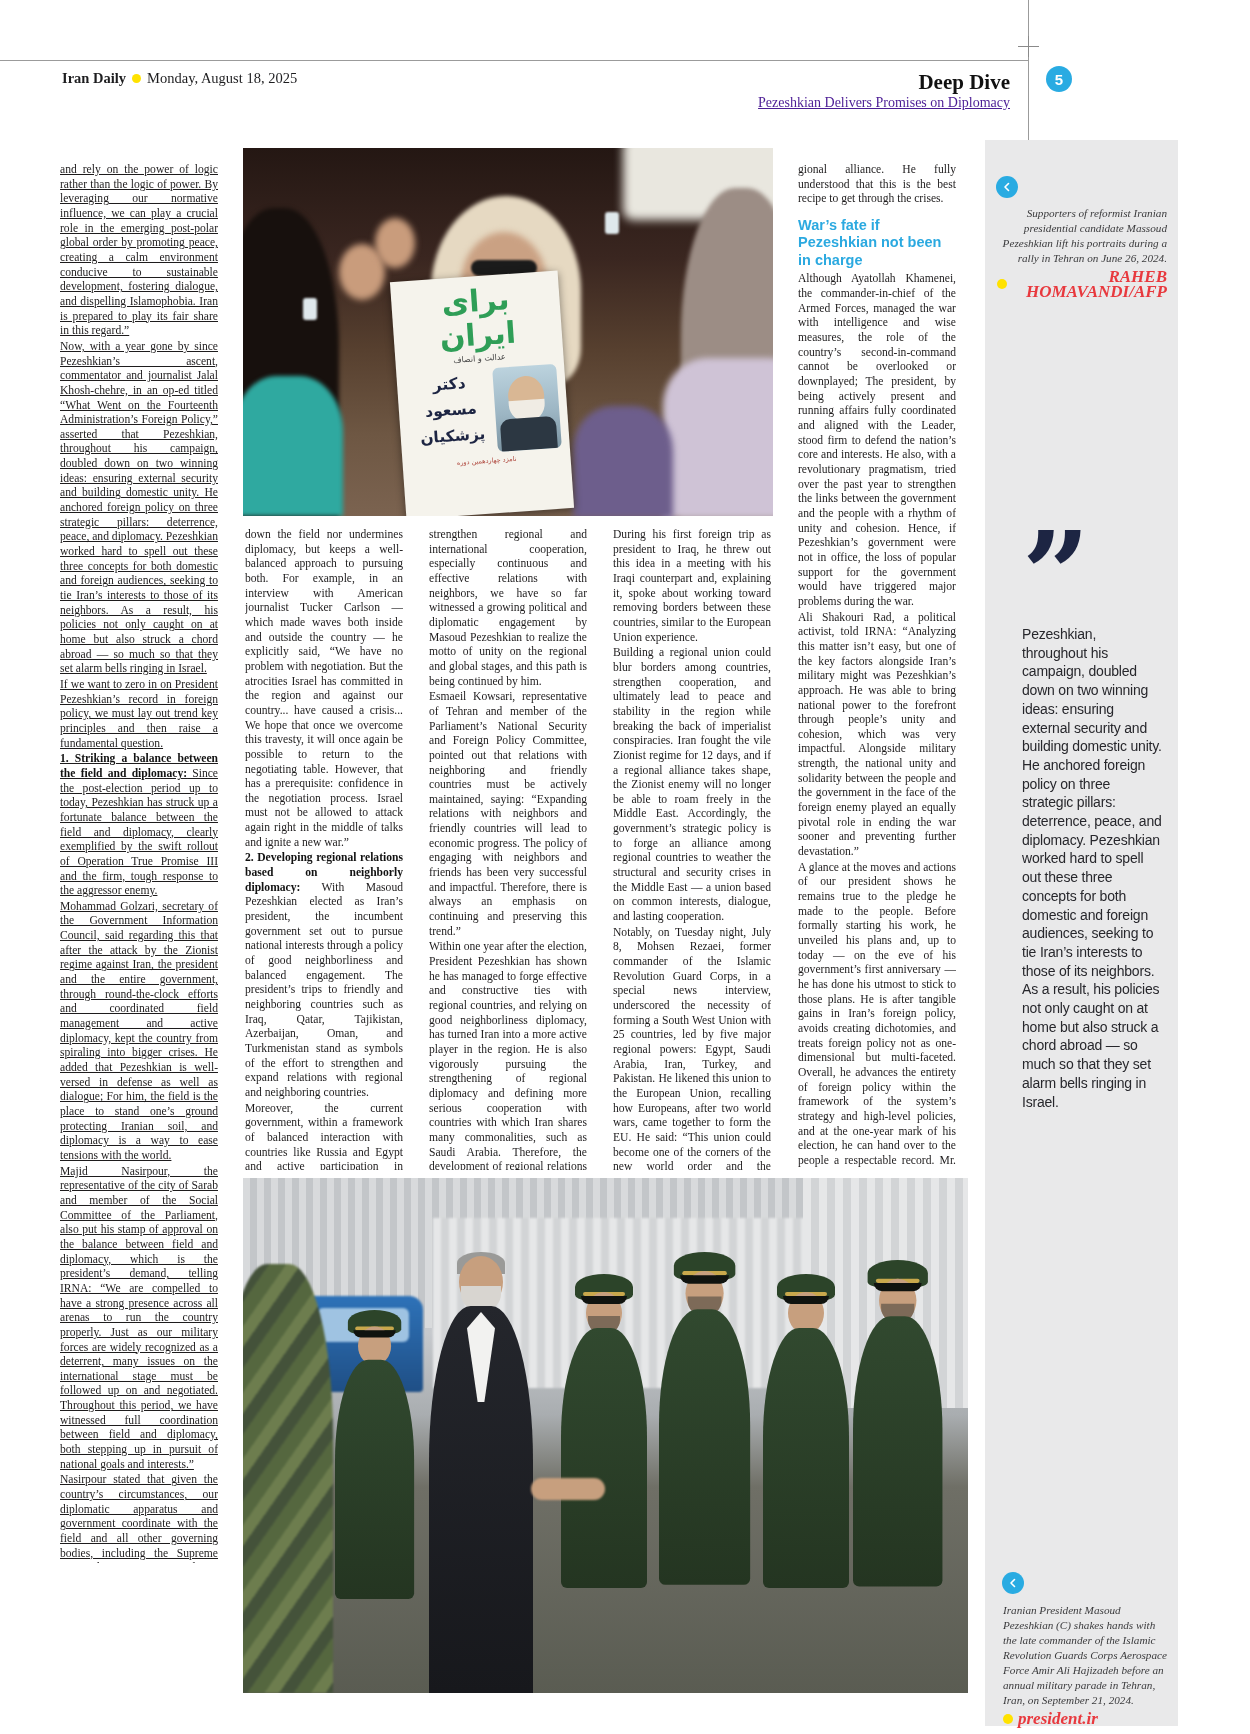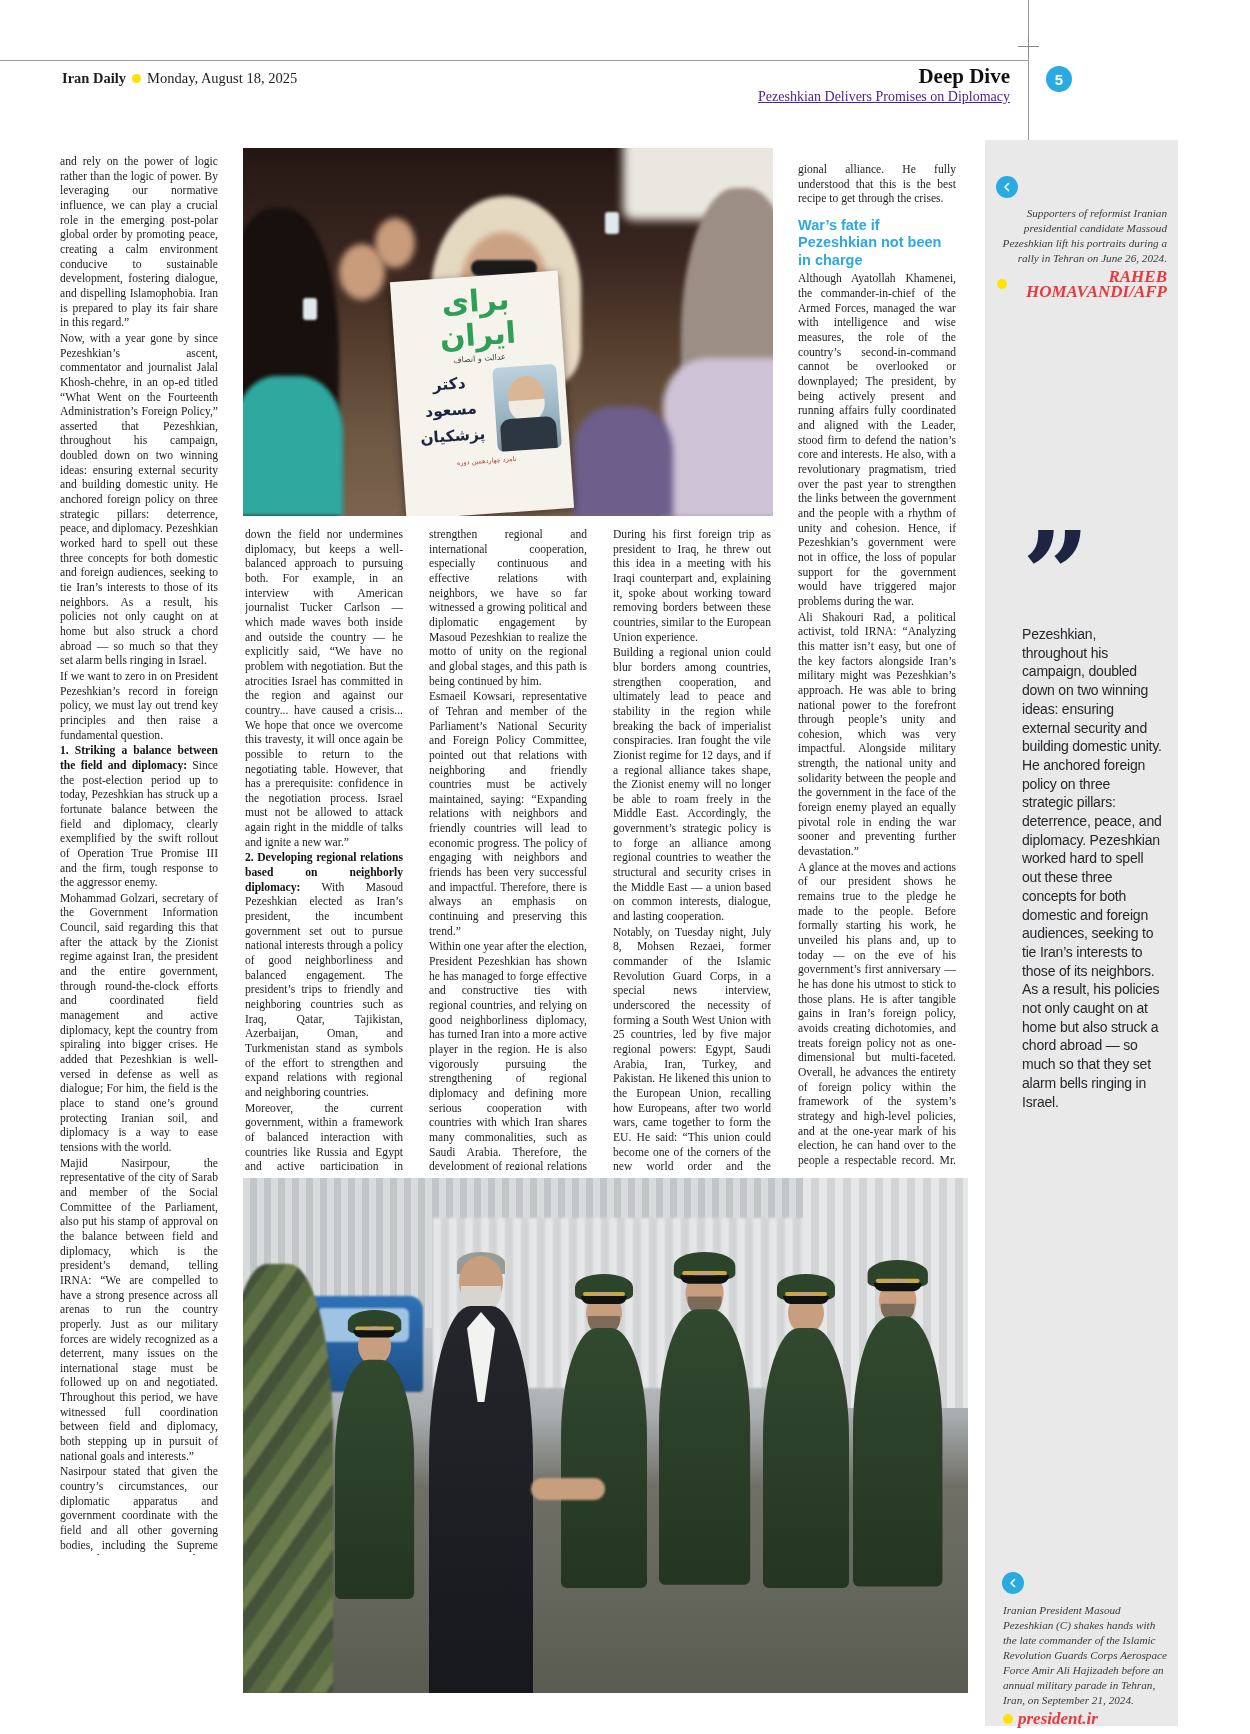--- a/index.html
+++ b/index.html
@@ -6,34 +6,34 @@
   .page{position:relative;width:1250px;height:1734px;background:#fff;overflow:hidden;
         font-family:"Liberation Serif","DejaVu Serif",serif;color:#1d1d1f;}
   
   .head-rule{position:absolute;left:0;top:60px;width:1028px;height:1px;background:#9b9b9b;}
   .crop-vline{position:absolute;left:1028px;top:0;width:1px;height:186px;background:#9b9b9b;}
   .crop-plus-h{position:absolute;left:1018px;top:46px;width:21px;height:1px;background:#8a8a8a;}
   .crop-plus-v{position:absolute;left:1028px;top:36px;width:1px;height:21px;background:#8a8a8a;}
   .masthead{position:absolute;left:62px;top:70px;font-size:14.5px;display:flex;align-items:center;gap:6px;white-space:nowrap;}
   .masthead .brand{font-weight:bold;text-align:right;}
   .dot{display:inline-block;width:9px;height:9px;border-radius:50%;background:#ffe200;flex:0 0 auto;}
-  .section-head{position:absolute;right:240px;top:64px;width:400px;text-align:right;}
+  .section-head{position:absolute;right:240px;top:70px;width:400px;text-align:right;}
   .section-title{font-size:21px;font-weight:bold;color:#111;line-height:24px;}
   .section-sub{font-size:14px;color:#4c1d95;line-height:17px;text-decoration:underline;}
   .page-badge{position:absolute;left:1046px;top:66px;width:26px;height:26px;border-radius:50%;
               background:#29abe2;color:#fff;font-family:"Liberation Sans",sans-serif;font-weight:bold;
               font-size:15px;display:flex;align-items:center;justify-content:center;}
   
   .col{position:absolute;width:158px;font-size:11.6px;line-height:14.65px;text-align:justify;
        overflow:hidden;color:#1e1c1d;}
   .col p{margin:0 0 1px 0;}
   .col p b{color:#121212;}
   .col .col-heading{font-family:"Liberation Sans",sans-serif;font-weight:bold;color:#2ba9e0;
        font-size:14.5px;line-height:17.5px;margin:10px 0 3px 0;text-align:left;}
-  #col-0{left:60px;top:155px;height:1400px;}
+  #col-0{left:60px;top:163px;height:1400px;text-decoration:underline;}
   #col-1{left:245px;top:528px;height:642px;}
   #col-2{left:429px;top:528px;height:642px;}
   #col-3{left:613px;top:528px;height:642px;}
   #col-4{left:798px;top:163px;height:1004px;}
   
   .sidebar{position:absolute;left:985px;top:140px;width:193px;height:1586px;background:#e9e9ea;}
   .back-btn{position:absolute;width:22px;height:22px;border-radius:50%;background:#29abe2;border:none;
             display:flex;align-items:center;justify-content:center;cursor:pointer;padding:0;}
   .back-btn svg{display:block;}
   #back-top{left:11px;top:36px;}

